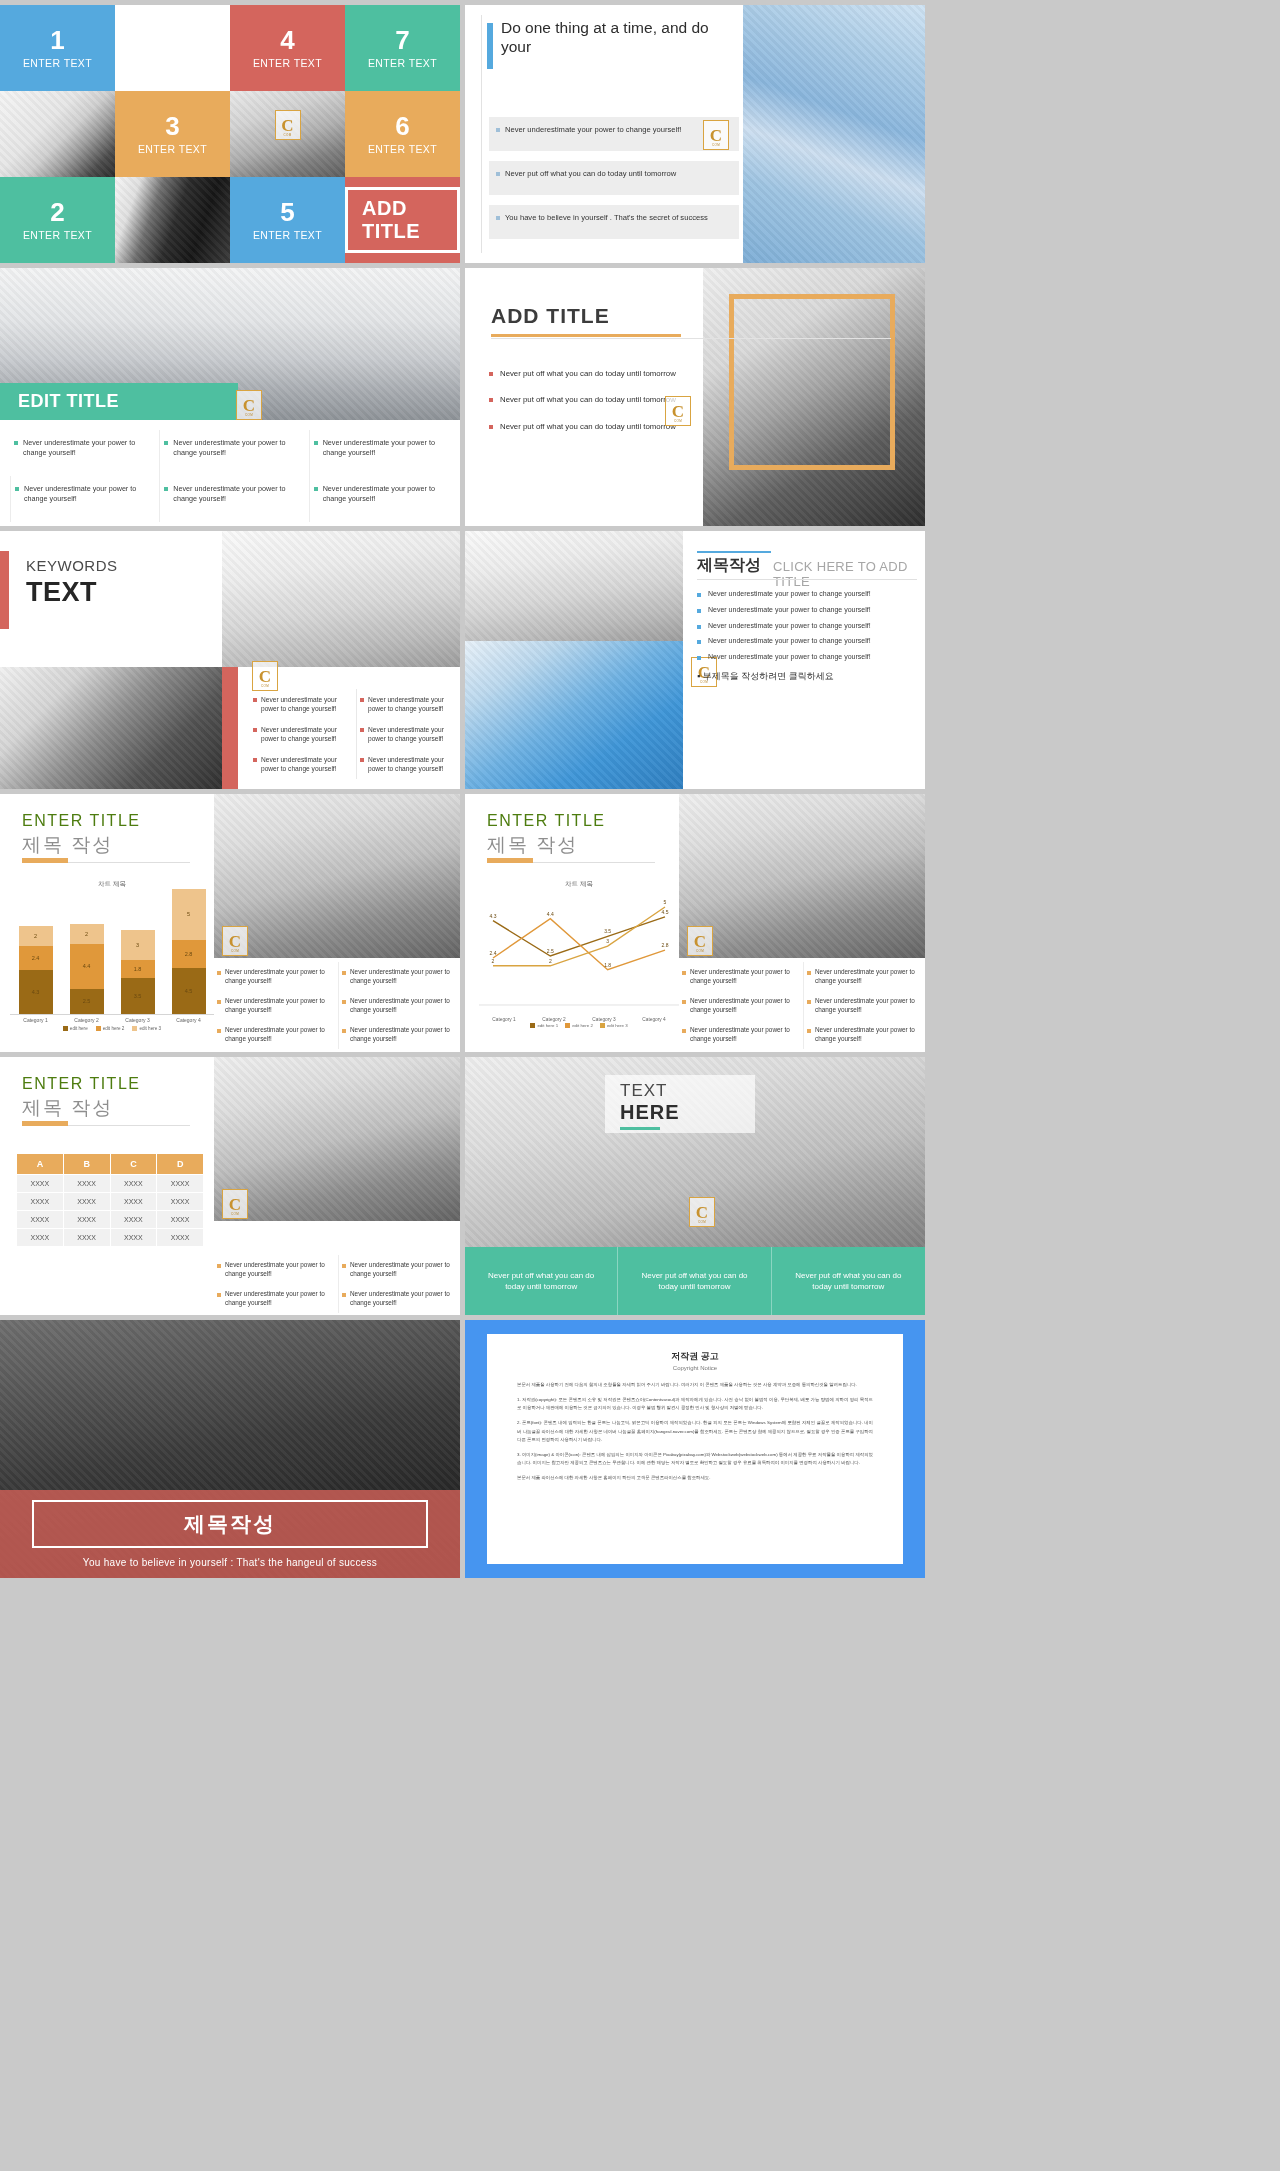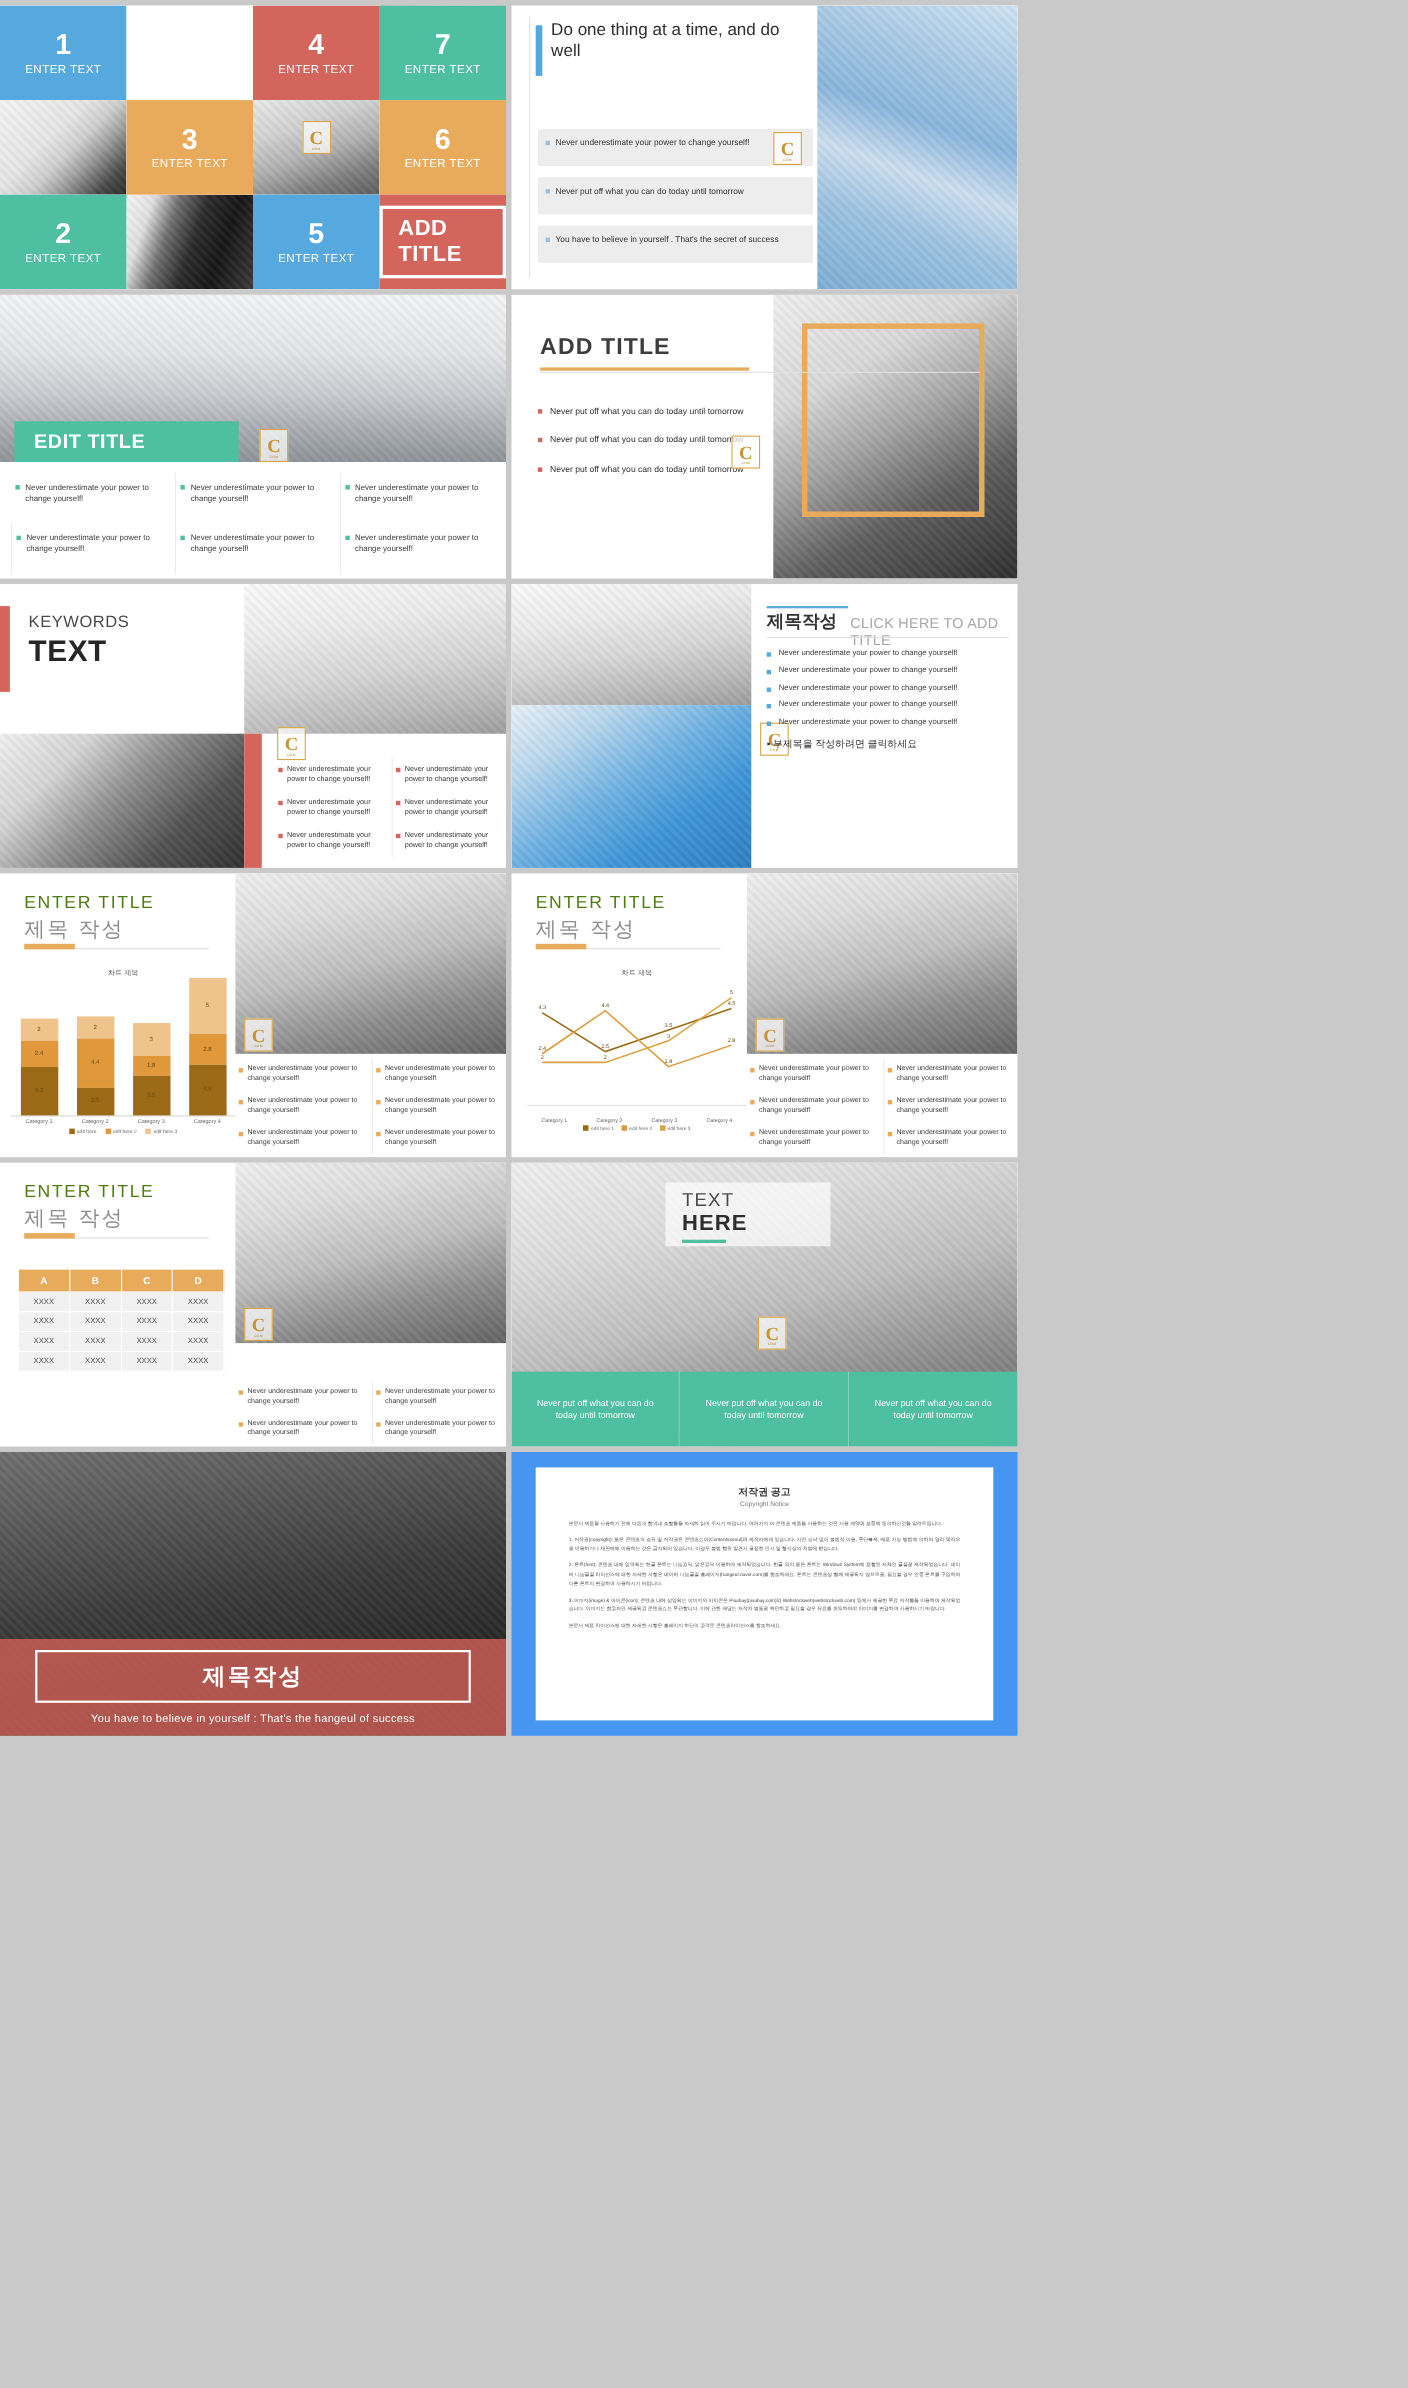--- a/index.html
+++ b/index.html
@@ -75,21 +75,21 @@
   .s2-bar{ position:absolute; left:22px; top:18px; width:6px; height:46px; background:#55a9de;}
   .s2-h{ position:absolute; left:36px; top:14px; width:220px; font-size:15.5px; line-height:1.22; color:#2d2d2d;}
   .s2-vline{ position:absolute; left:16px; top:10px; bottom:10px; width:1px; background:#e2e2e2;}
   .s2-list{ position:absolute; left:24px; top:112px; width:250px; }
   .s2-row{ position:relative; background:#ededed; margin-bottom:10px; padding:7px 9px 7px 16px; min-height:34px;}
   .s2-row .bd{ position:absolute; left:7px; top:11px; width:4px; height:4px; background:#9fbfd8;}
   .s2-row p{ font-size:7.6px; line-height:1.45; color:#333;}
 
   
   .s3-img{ position:absolute; left:0; top:0; width:100%; height:152px;}
-  .s3-band{ position:absolute; left:13px; top:115px; width:204px; height:37px; background:#4ebfa0;}
+  .s3-band{ position:absolute; left:0; top:115px; width:238px; height:37px; background:#4ebfa0;}
   .s3-band span{ position:absolute; left:18px; top:8px; color:#fff; font-size:18px; font-weight:bold; letter-spacing:.5px;}
   .s3-grid{ position:absolute; left:10px; top:162px; right:10px; display:grid; grid-template-columns:repeat(3,1fr); gap:0 8px;}
   .s3-cell{ position:relative; padding:8px 6px 8px 13px; height:46px; border-left:1px solid #ececec;}
   .s3-cell:first-child{border-left:none;}
   .s3-cell .bd{ position:absolute; left:4px; top:11px; width:4px; height:4px; background:#4ebfa0;}
   .s3-cell p{ font-size:7.2px; line-height:1.4; color:#3a3a3a;}
 
   
   .s4-img{ position:absolute; right:0; top:0; width:222px; height:100%;}
   .s4-frame{ position:absolute; right:30px; top:26px; width:166px; height:176px; border:5px solid #e8ab5c;}
@@ -248,21 +248,21 @@
     <div class="tile c-teal" style="position:absolute;left:345px;top:0;width:115px;height:86px;">
       <div class="num">7</div>
       <div class="cap">ENTER TEXT</div>
     </div>
   </div>
 
   <div class="slide">
     <div class="photo ph-glass s2-img"></div>
     <div class="s2-vline"></div>
     <div class="s2-bar"></div>
-    <div class="s2-h">Do one thing at a time, and do well</div>
+    <div class="s2-h">Do one thing at a time, and do your</div>
     <div class="s2-list">
       <div class="s2-row">
         <span class="bd"></span>
         <p>Never underestimate your power to change yourself!</p>
         <div class="logo" style="right:10px;top:3px">
           <b>C</b>
           <i>COM</i>
         </div>
       </div>
       <div class="s2-row">

